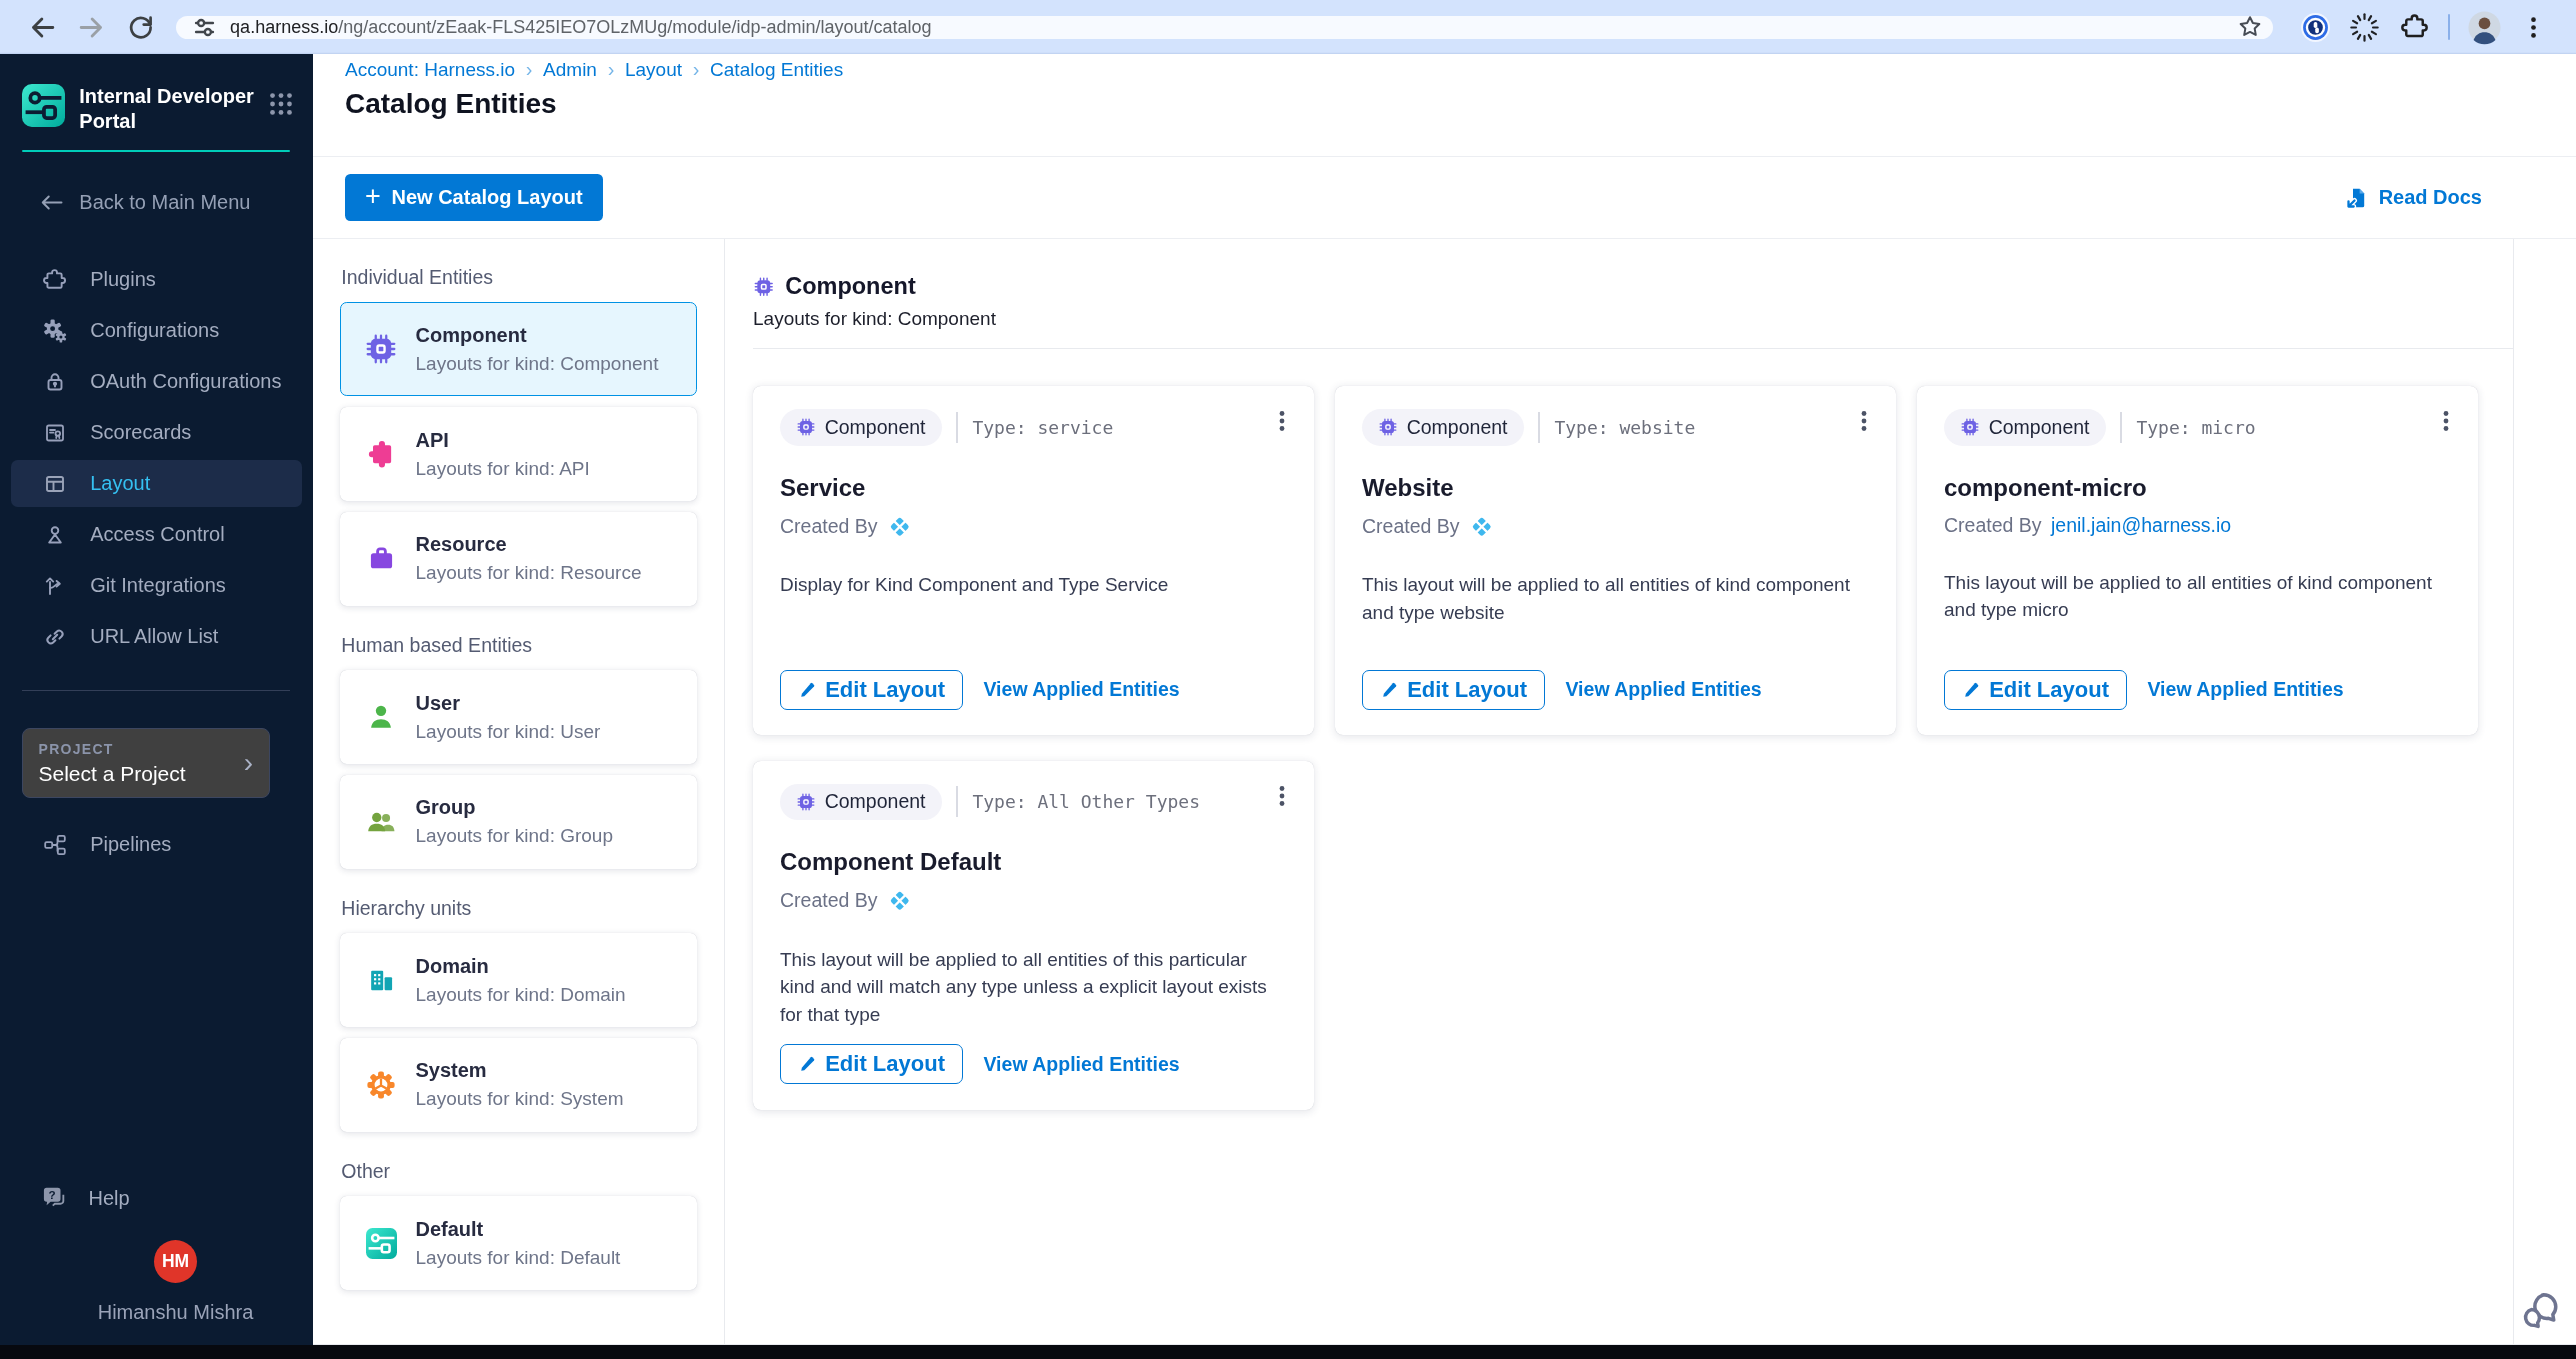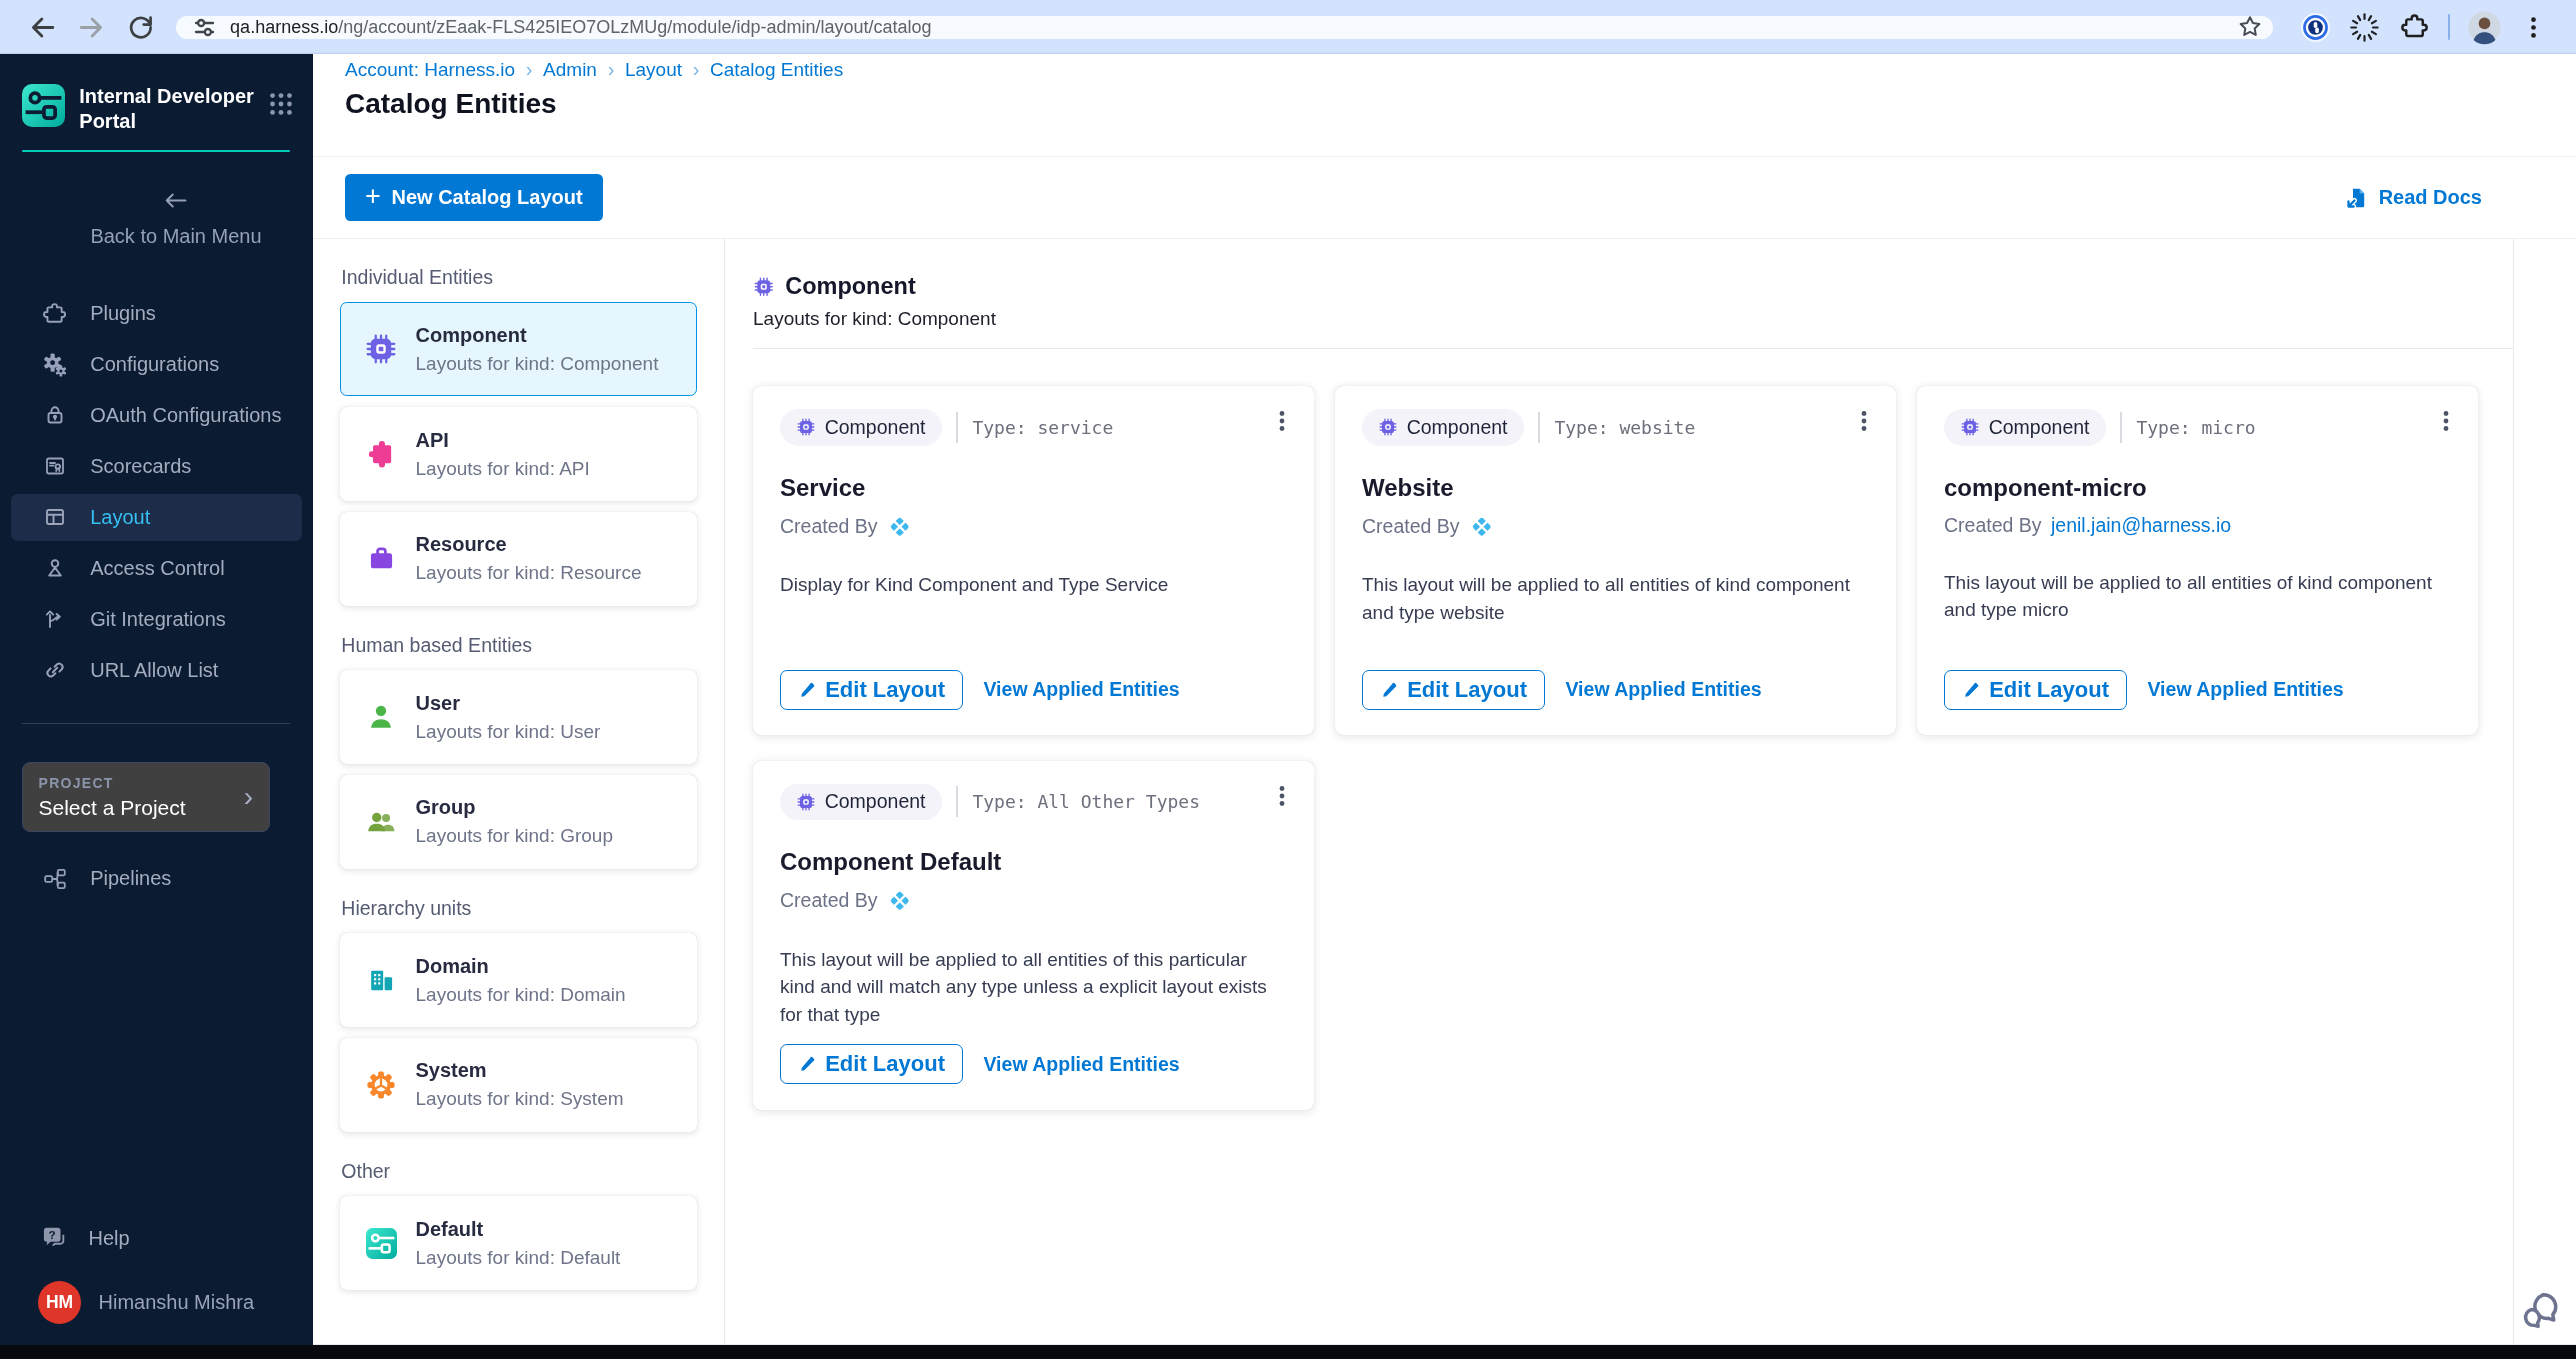--- a/index.html
+++ b/index.html
@@ -27,36 +27,36 @@
 
   
   .sidebar{width:313px;flex:0 0 auto;background:#0b1b31;display:flex;flex-direction:column;
            box-sizing:border-box;color:#a4adc0;overflow:hidden;}
   .logo-row{display:flex;align-items:flex-start;padding:29.5px 20px 0 21.5px;}
   .logo{width:43px;height:43px;flex:0 0 auto}
   .app-title{margin-left:14.8px;font-size:20px;line-height:25px;font-weight:700;color:#ffffff;width:177px;}
   .grid-ic{margin-left:auto;margin-top:8px}
   .teal-rule{height:2.7px;background:#00cdb9;margin:16px 23px 0 21.5px;border-radius:1.3px;}
   .back-row{display:flex;align-items:center;gap:14.8px;padding-left:39px;margin-top:39px;
-            font-size:20px;color:#95a0b5;cursor:pointer;flex-direction:column;}
+            font-size:20px;color:#95a0b5;cursor:pointer;}
   .nav{margin-top:42px;padding:0 10.7px;}
   .nav-item{display:flex;align-items:center;gap:21.5px;height:47px;padding-left:31px;border-radius:6.7px;
             margin-bottom:4px;font-size:20px;color:#a4adc0;cursor:pointer;}
   .nav-item.active{background:#1c2c49;}
   .nav-item.active .nav-label{color:#35c0f1;}
   .nav-ic{width:27px;height:27px;display:flex;align-items:center;justify-content:center;flex:0 0 auto}
   .side-divider{height:0.7px;background:#333f58;margin:25.5px 23px 0 21.5px;}
   .project-card{margin:38px 43px 0 21.5px;height:70px;background:#404040;border:1.3px solid #3c4660;
                 border-radius:8px;display:flex;align-items:center;padding:7px 16px;cursor:pointer;box-sizing:border-box;}
   .project-label{font-size:14px;letter-spacing:1.3px;font-weight:700;color:#8b94aa;}
   .project-value{font-size:21px;color:#ffffff;margin-top:4.7px;}
   .project-chevron{margin-left:auto;color:#aab2c6;font-size:28px;line-height:1;}
   .help-row{display:flex;align-items:center;gap:20px;padding-left:39px;margin-bottom:27px;
             font-size:20px;color:#a4adc0;cursor:pointer;}
-  .user-row{display:flex;align-items:center;gap:17.5px;padding-left:38px;margin-bottom:21.5px;cursor:pointer;}
+  .user-row{display:flex;align-items:center;gap:17.5px;padding-left:38px;margin-bottom:21.5px;cursor:pointer;flex-direction:column;}
   .avatar{width:43px;height:43px;border-radius:50%;background:#e03529;color:#fff;font-weight:700;
           font-size:17.5px;display:flex;align-items:center;justify-content:center;flex:0 0 auto;}
   .user-name{font-size:20px;color:#9aa3b8;}
   .spacer{flex:1}
 
   
   .main{flex:1;display:flex;flex-direction:column;background:#fff;position:relative;min-width:0;}
   .page-header{height:103px;box-sizing:border-box;border-bottom:0.7px solid #eceef2;padding:4px 0 0 32px;}
   .breadcrumb{display:flex;align-items:center;gap:10.7px;font-size:19px;color:#0278d5;}
   .crumb{cursor:pointer}

